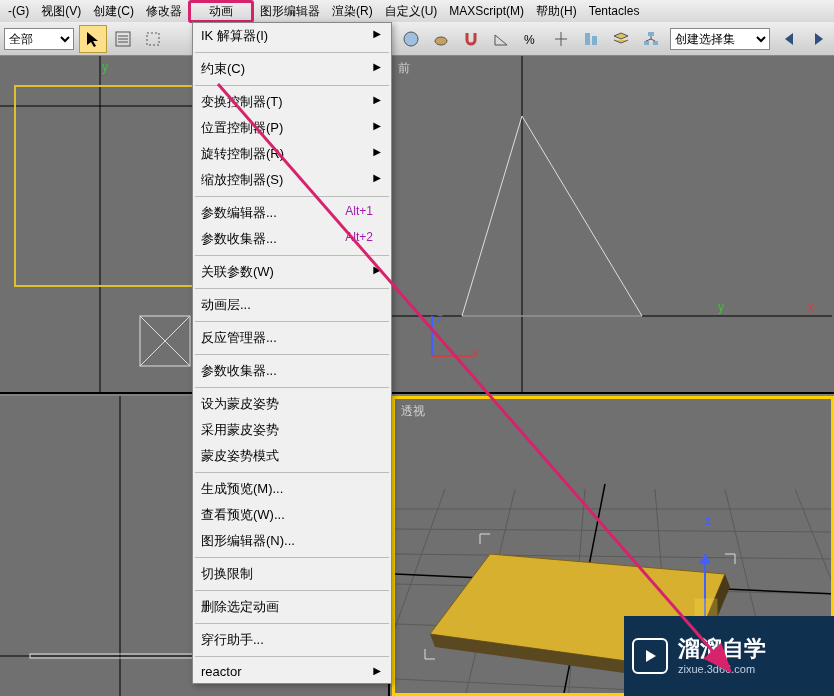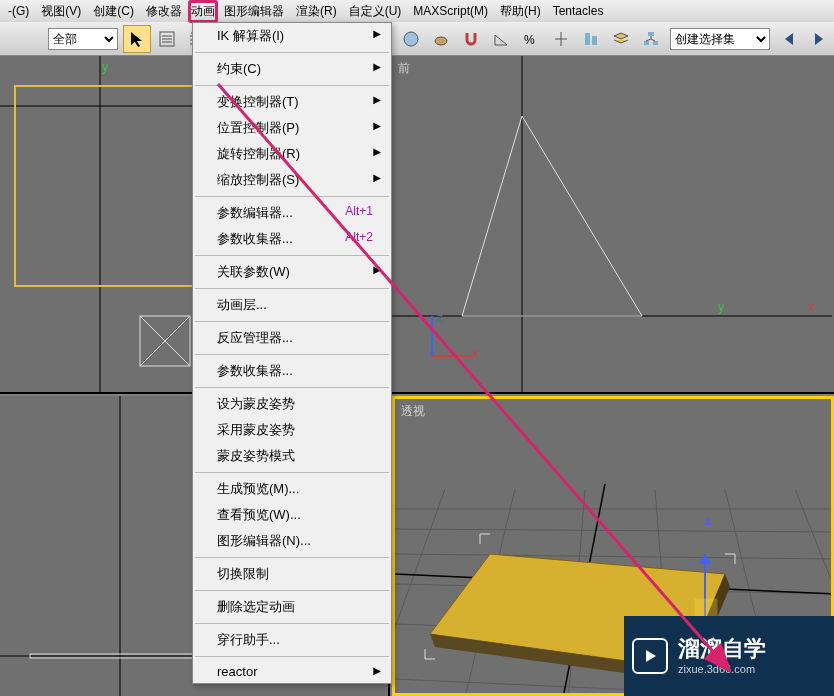--- a/index.html
+++ b/index.html
@@ -1,24 +1,24 @@
 <!DOCTYPE html>
 <html><head>
 <meta charset="utf-8">
 <style>
 * { margin: 0; padding: 0; box-sizing: border-box; font-family: "Microsoft YaHei", Arial, sans-serif; }
 body { width: 834px; height: 696px; background: #808080; overflow: hidden; position: relative; }
 
 
 .menubar { height: 22px; background: #e4e4e4; background: linear-gradient(#f0f0f0, #d8d8d8); display: flex; align-items: center; font-size: 12px; color: #000; padding: 0 2px; }
 .menubar .menu-item { padding: 2px 6px; cursor: default; }
-.menubar .menu-item.highlighted { border: 3px solid #d6236c; border-radius: 3px; padding: 0 0; }
-
-
-.toolbar { height: 34px; background: #e0e0e0; background: linear-gradient(#eee, #ccc); display: flex; align-items: center; border-bottom: 1px solid #888; padding-left: 44px; }
+.menubar .menu-item.highlighted { border: 3px solid #d6236c; border-radius: 3px; padding: 0 18px; }
+
+
+.toolbar { height: 34px; background: #e0e0e0; background: linear-gradient(#eee, #ccc); display: flex; align-items: center; border-bottom: 1px solid #888; }
 .toolbar select { height: 22px; font-size: 12px; margin: 0 4px; background: #fff; border: 1px solid #888; }
 .tool-btn { width: 28px; height: 28px; display: inline-flex; align-items: center; justify-content: center; border: 1px solid transparent; margin: 0 1px; }
 .tool-btn.active { background: #ffe08a; border: 1px solid #b89a3a; }
 .tool-sep { width: 6px; height: 28px; }
 .icon-stub { width: 18px; height: 18px; }
 
 
 .viewports { position: absolute; top: 56px; left: 0; right: 0; bottom: 0; }
 .vp { position: absolute; background: #707070; }
 .vp-top-left { left: 0; top: 0; width: 390px; height: 338px; border-right: 2px solid #000; border-bottom: 2px solid #000; }
@@ -28,21 +28,21 @@
 
 .vp-label { position: absolute; top: 4px; left: 6px; font-size: 12px; color: #d0d0d0; }
 
 
 .axis-x { color: #d04040; font-size: 12px; position: absolute; }
 .axis-y { color: #40c040; font-size: 12px; position: absolute; }
 .axis-z { color: #4060ff; font-size: 12px; position: absolute; }
 
 
 .dropdown { position: absolute; left: 192px; top: 22px; width: 200px; background: #f0f0f0; border: 1px solid #888; box-shadow: 2px 2px 6px rgba(0,0,0,0.3); font-size: 13px; z-index: 100; }
-.dropdown .dd-item { padding: 4px 32px 4px 24px; position: relative; cursor: default; }
+.dropdown .dd-item { padding: 4px 32px 4px 8px; position: relative; cursor: default; }
 .dropdown .dd-item .arrow { position: absolute; right: 10px; top: 5px; font-size: 10px; }
 .dropdown .dd-item .shortcut { position: absolute; right: 18px; top: 4px; font-size: 12px; color: #a21caf; }
 .dropdown .dd-sep { height: 1px; background: #bbb; margin: 3px 2px; }
 
 
 .watermark { position: absolute; right: 0; bottom: 0; width: 210px; height: 80px; background: #103050; display: flex; align-items: center; padding: 8px; z-index: 50; }
 .wm-icon { width: 36px; height: 36px; border: 2px solid #fff; border-radius: 6px; display: flex; align-items: center; justify-content: center; margin-right: 10px; }
 .wm-icon svg { width: 20px; height: 20px; }
 .wm-text-main { color: #fff; font-size: 22px; font-weight: bold; line-height: 1; }
 .wm-text-sub { color: #c0d0e0; font-size: 11px; margin-top: 3px; }

